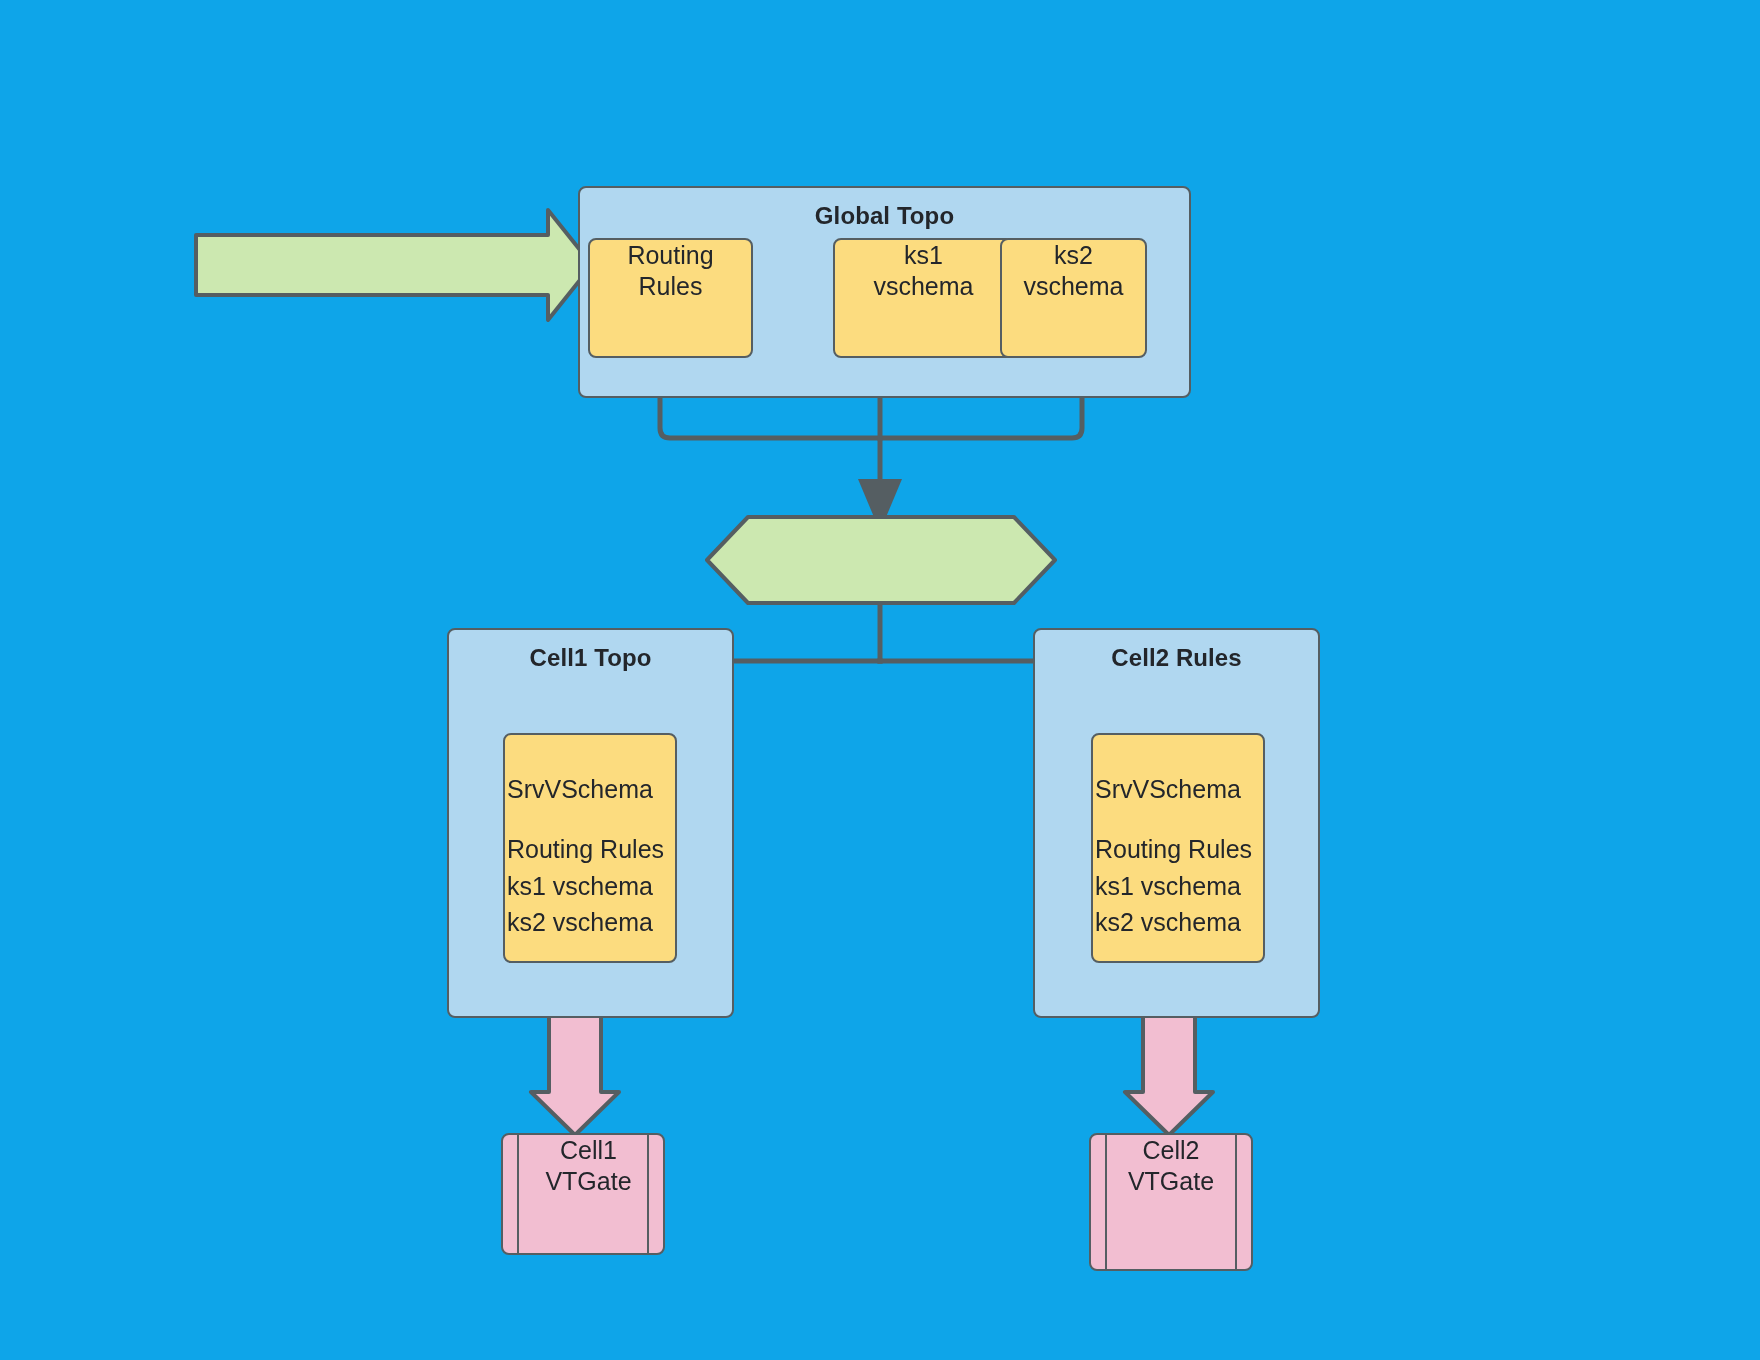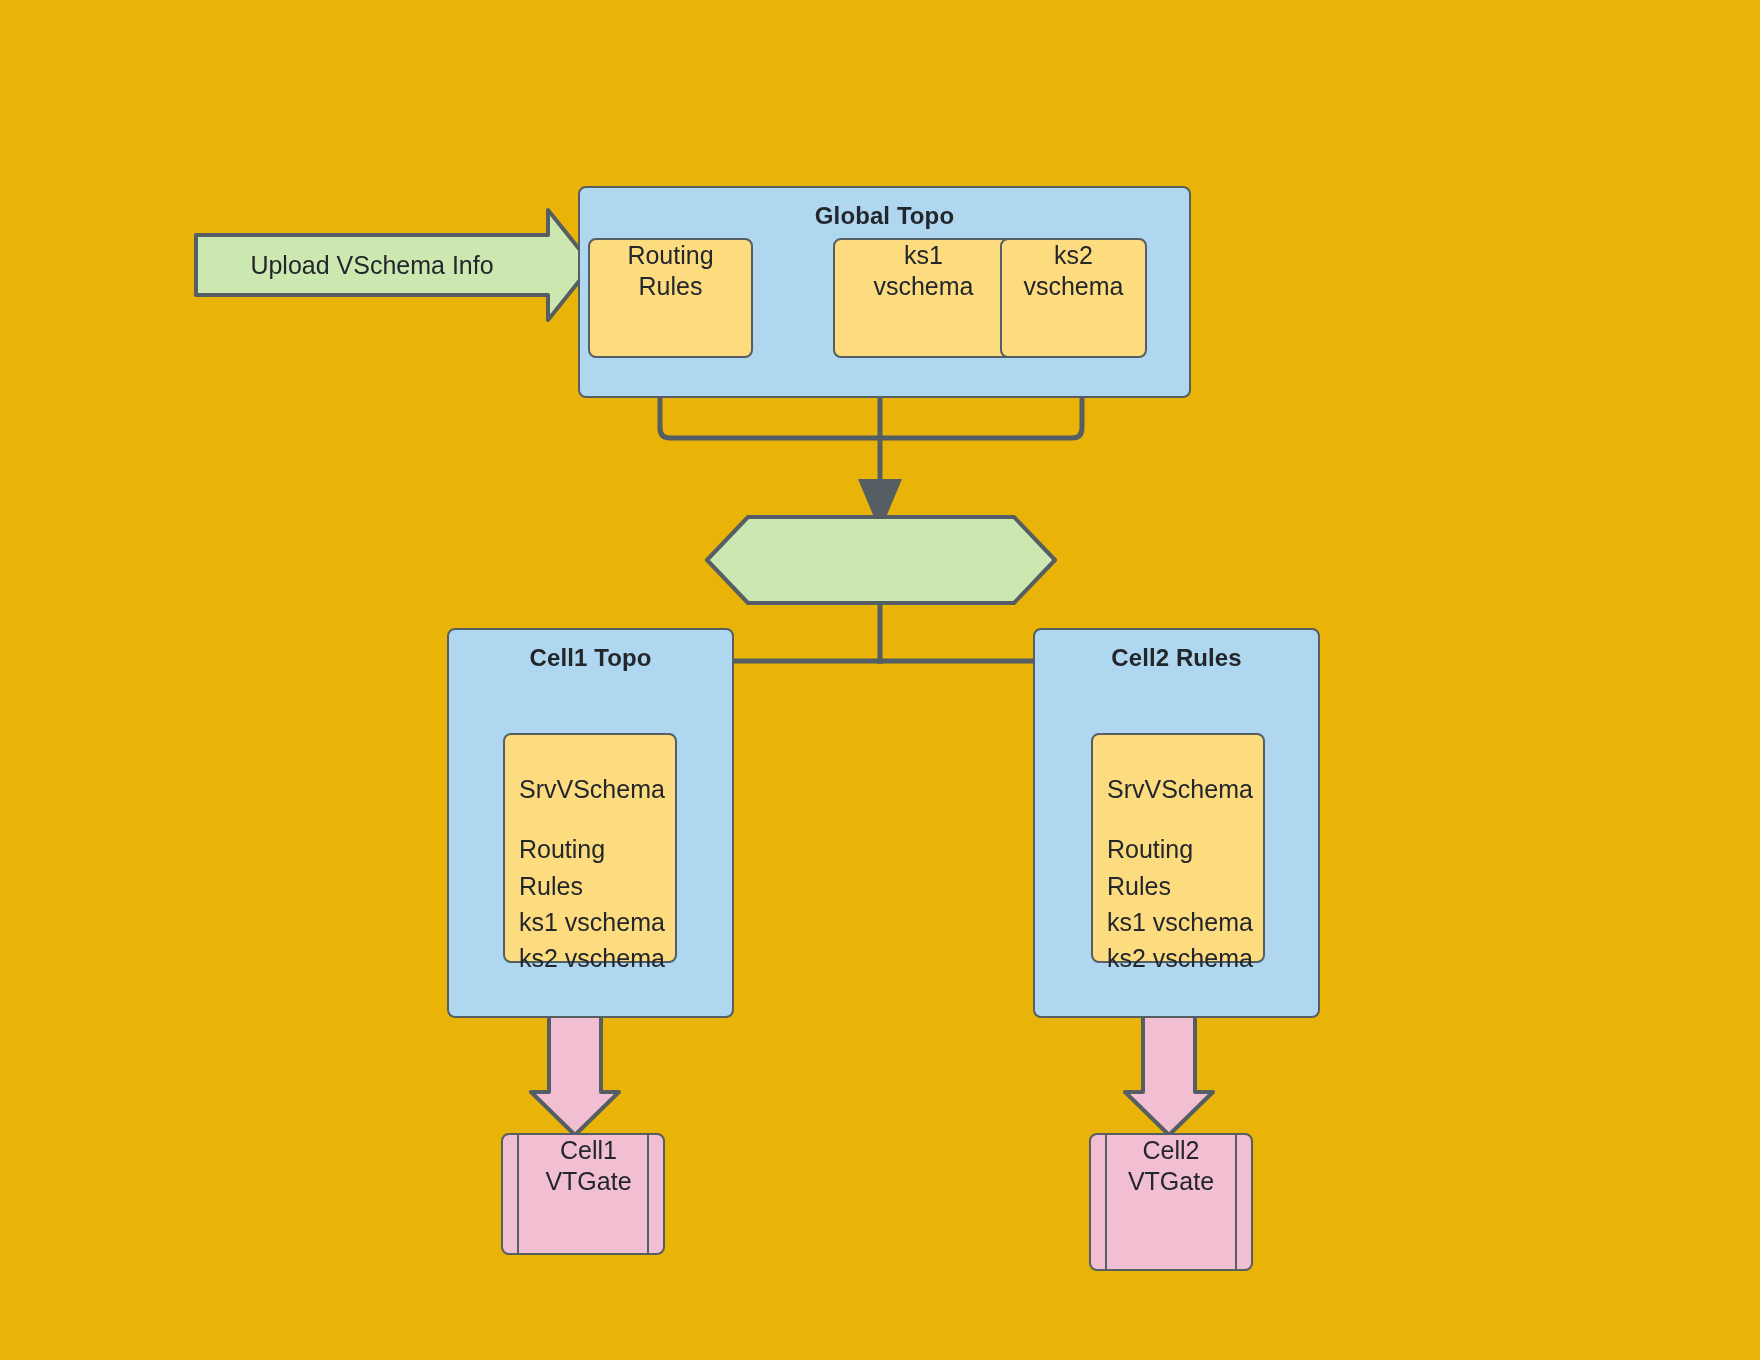--- a/index.html
+++ b/index.html
@@ -7,21 +7,21 @@
     padding: 0;
     background: #ffffff;
   }
   body {
     font-family: "Liberation Sans", sans-serif;
   }
   #canvas {
     position: relative;
     width: 1760px;
     height: 1360px;
-    background: #eab308;
+    background: #0ea5e9;
     overflow: hidden;
   }
   #edges {
     position: absolute;
     left: 0;
     top: 0;
     width: 1760px;
     height: 1360px;
     pointer-events: none;
   }
@@ -48,21 +48,21 @@
     border: 2px solid #555e62;
     border-radius: 8px;
     background: #fcdc7f;
     font-size: 25px;
     line-height: 1.22;
   }
   .store-box.left-align {
     align-items: flex-start;
     justify-content: flex-start;
     text-align: left;
-    padding: 36px 0 0 14px;
+    padding: 36px 0 0 2px;
     line-height: 1.45;
   }
   .process-box {
     border: 2px solid #555e62;
     border-radius: 8px;
     background: #f2bed1;
     font-size: 25px;
     line-height: 1.25;
   }
   .process-box::before,
@@ -155,23 +155,20 @@
     </div>
   </div>
 
   <div class="node store-box" style="left:1000px; top:238px; width:147px; height:120px;">
     <div>
       <div>ks2</div>
       <div>vschema</div>
     </div>
   </div>
 
-  <div class="shape-label" style="left:200px; top:235px; width:344px; height:60px;">
-    <span>Upload VSchema Info</span>
-  </div>
 
 
   <div class="node topo-group" style="left:447px; top:628px; width:287px; height:390px;">
     <span>Cell1 Topo</span>
   </div>
 
   <div class="node store-box left-align" style="left:503px; top:733px; width:174px; height:230px;">
     <div>
       <div>SrvVSchema</div>
       <div style="height:24px"></div>

